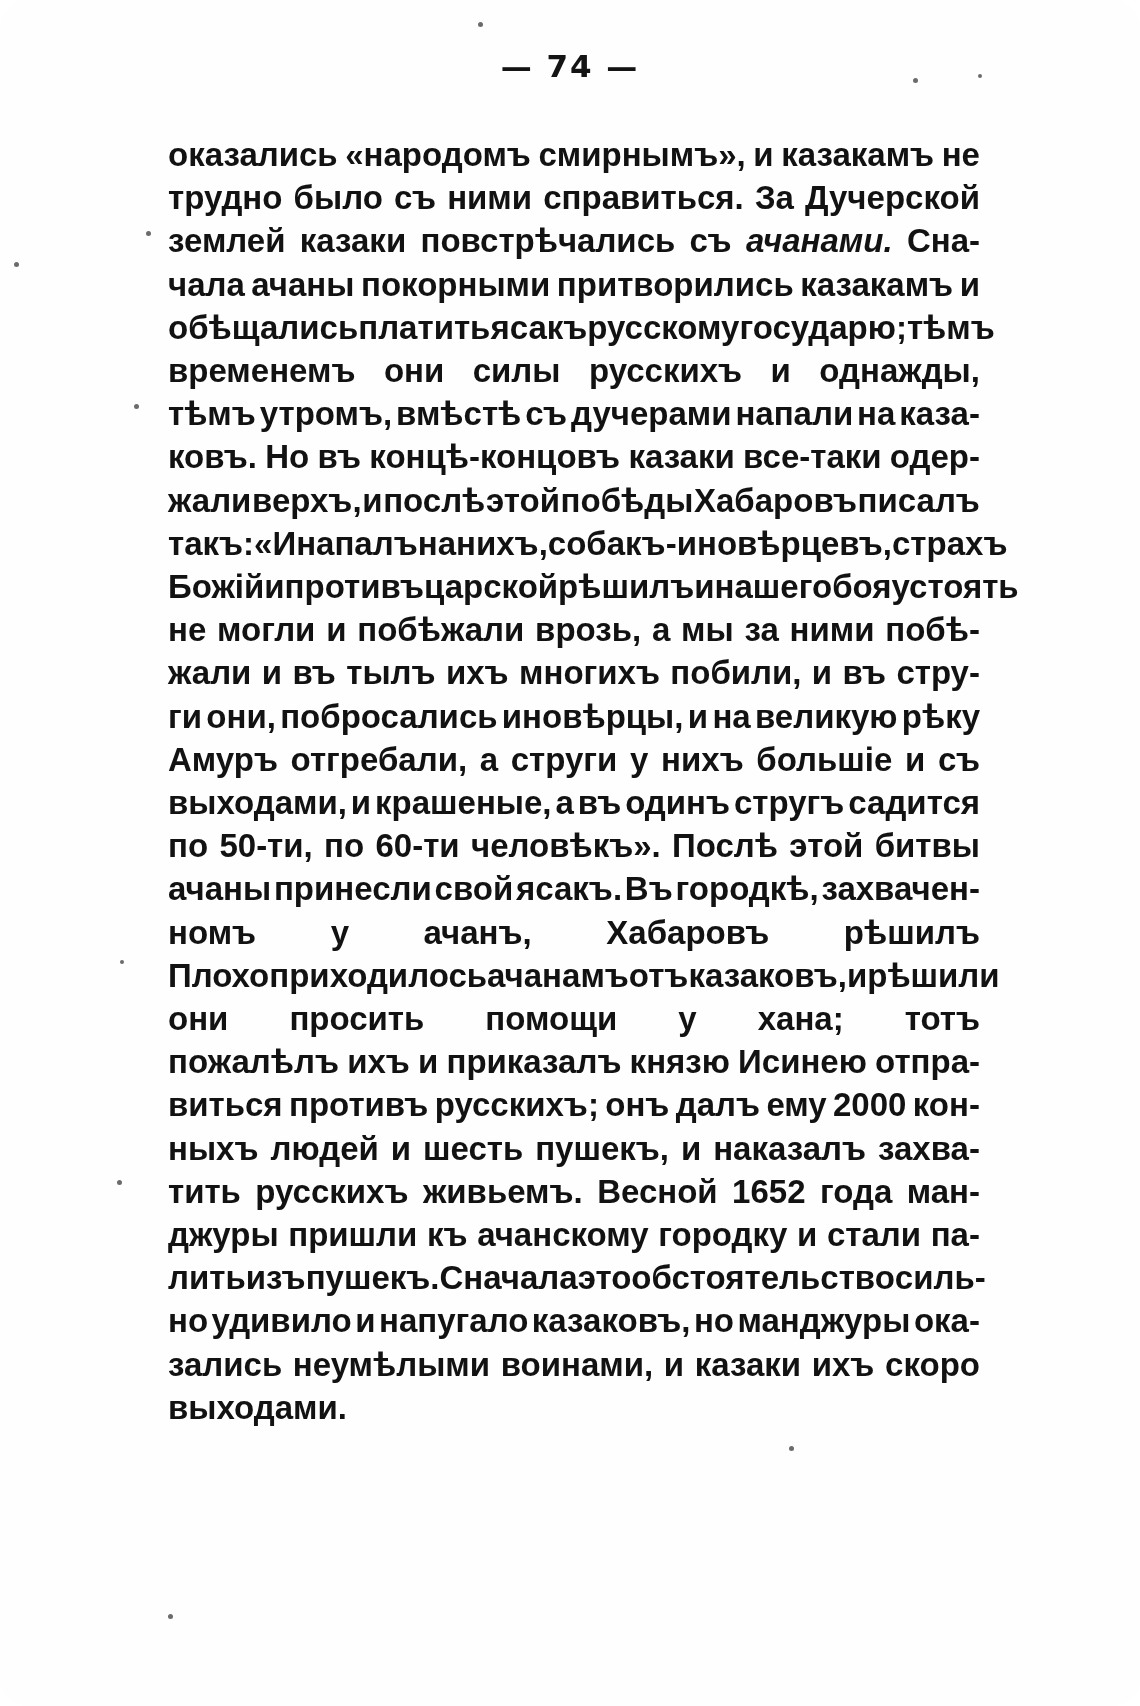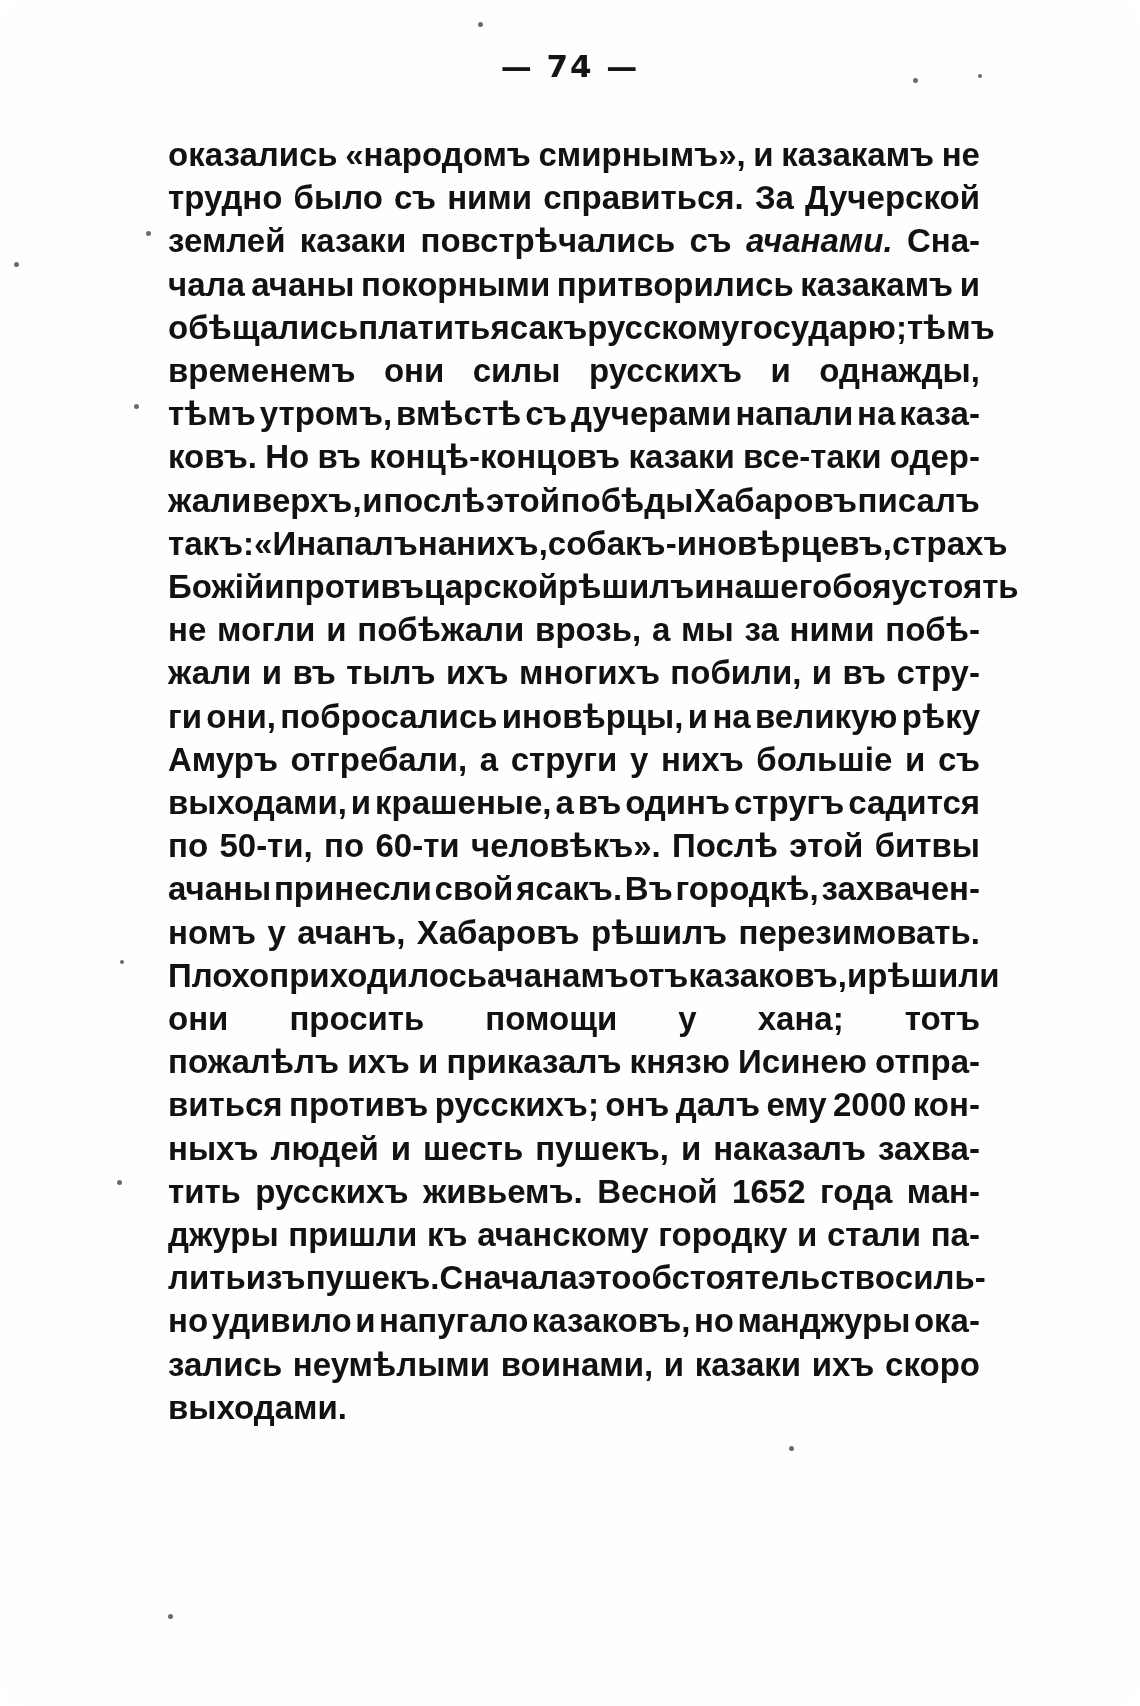--- a/index.html
+++ b/index.html
@@ -250,21 +250,20 @@
           <span>Въ</span>
           <span>городкѣ,</span>
           <span>захвачен-</span>
         </span>
         <span class="line just">
           <span>номъ</span>
           <span>у</span>
           <span>ачанъ,</span>
           <span>Хабаровъ</span>
           <span>рѣшилъ</span>
-          <span>перезимовать.</span>
         </span>
         <span class="line just">
           <span>Плохо</span>
           <span>приходилось</span>
           <span>ачанамъ</span>
           <span>отъ</span>
           <span>казаковъ,</span>
           <span>и</span>
           <span>рѣшили</span>
         </span>

